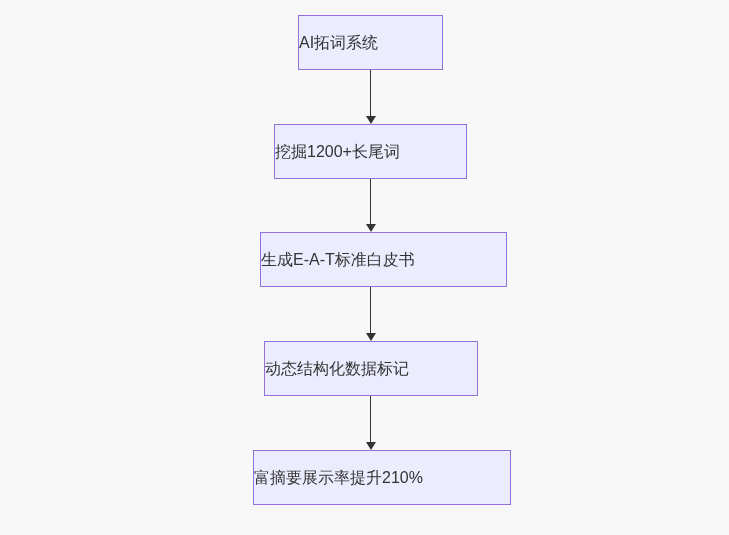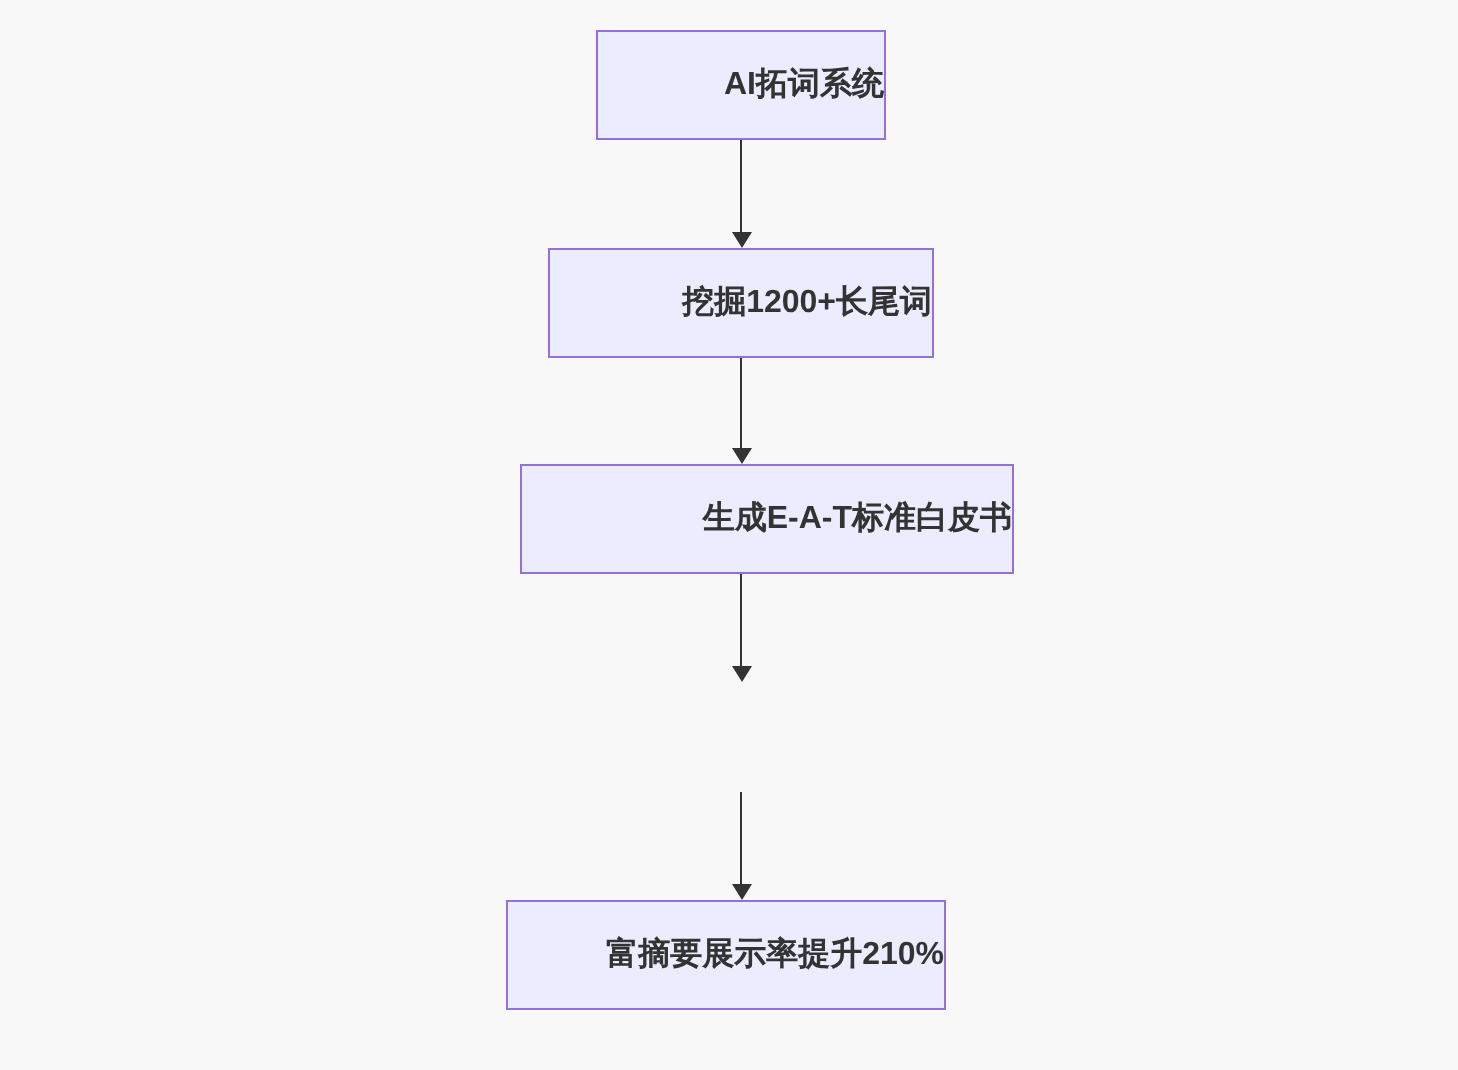--- a/index.html
+++ b/index.html
@@ -19,26 +19,25 @@
     width: 729px; height: 535px;
     background: var(--bg);
     overflow: hidden;
   }
   .node {
     position: absolute;
     background: var(--node-fill);
     border: 1px solid var(--node-stroke);
     display: flex;
     align-items: center;
-    justify-content: flex-end;
+    justify-content: flex-start;
     color: var(--text);
     font-size: 16px;
     line-height: 1;
     white-space: nowrap;
-    font-weight: bold;
   }
   .edge {
     position: absolute;
     width: 13px;
     display: flex;
     flex-direction: column;
     align-items: center;
   }
   .edge-line {
     width: 1.5px;
@@ -59,41 +58,44 @@
 
   <div class="node" style="left:298px; top:15px; width:145px; height:55px;">
     <span>AI拓词系统</span>
   </div>
 
   <div class="edge" style="left:364px; top:70px; height:54px;">
     <div class="edge-line"></div>
     <div class="edge-head"></div>
   </div>
 
-  <div class="node" style="left:274px; top:124px; width:193px; height:55px;padding-left:25px;">
+  <div class="node" style="left:274px; top:124px; width:193px; height:55px;">
     <span>挖掘1200+长尾词</span>
   </div>
 
   <div class="edge" style="left:364px; top:179px; height:53px;">
     <div class="edge-line"></div>
     <div class="edge-head"></div>
   </div>
 
   <div class="node" style="left:260px; top:232px; width:247px; height:55px;">
     <span>生成E-A-T标准白皮书</span>
   </div>
 
   <div class="edge" style="left:364px; top:287px; height:54px;">
     <div class="edge-line"></div>
     <div class="edge-head"></div>
   </div>
 
+  <div class="node" style="left:264px; top:341px; width:214px; height:55px;">
+    <span>动态结构化数据标记</span>
+  </div>
 
   <div class="edge" style="left:364px; top:396px; height:54px;">
     <div class="edge-line"></div>
     <div class="edge-head"></div>
   </div>
 
-  <div class="node" style="left:253px; top:450px; width:220px; height:55px;">
+  <div class="node" style="left:253px; top:450px; width:258px; height:55px;">
     <span>富摘要展示率提升210%</span>
   </div>
 
 </div>
 
 </body></html>

